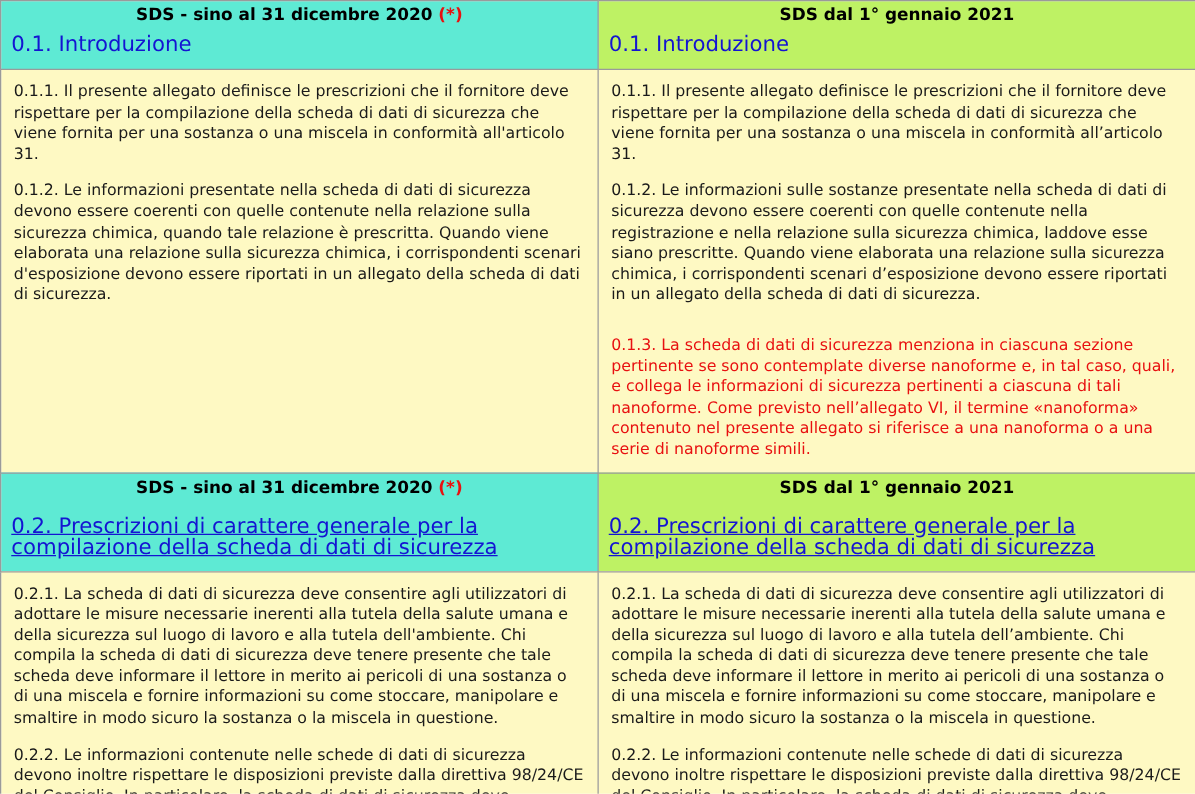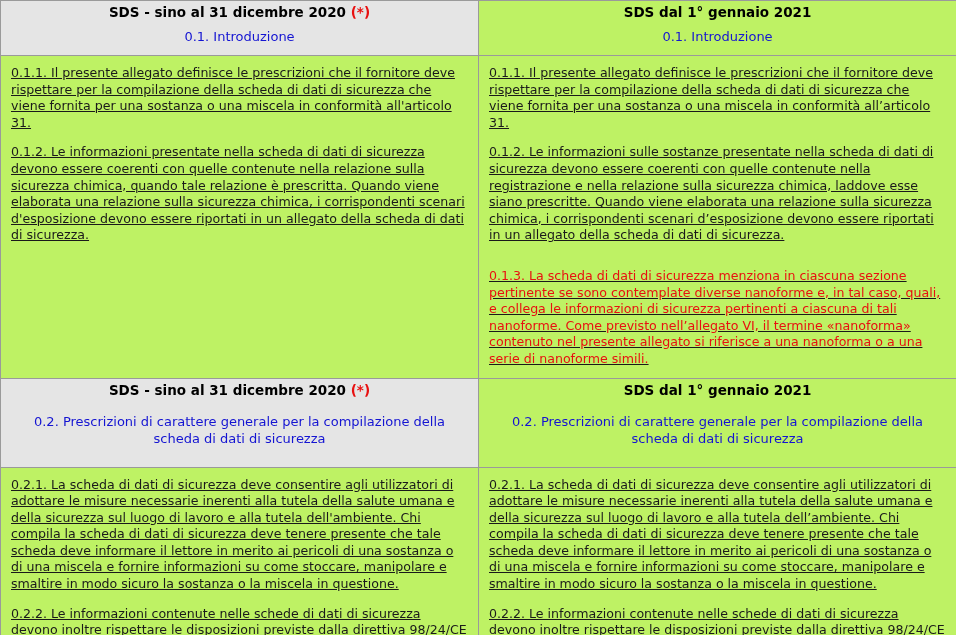--- a/index.html
+++ b/index.html
@@ -27,52 +27,51 @@
   td {
     vertical-align: top;
     border: 1px solid #9a9a9a;
     padding: 0;
   }
 
   
   td.hdr {
     padding: 3px 8px 10px 8px;
   }
-  td.hdr-left  { background: #e5e5e5; }
+  td.hdr-left  { background: #5eead4; }
   td.hdr-right { background: #bef264; }
 
   .hdr-title {
     text-align: center;
     font-weight: bold;
     font-size: 13.5px;
     line-height: 17px;
     color: #000000;
     white-space: nowrap;
   }
   .hdr-title .asterisk {
     color: #e81010;
     font-weight: bold;
   }
   .hdr-sub {
     margin-top: 7px;
     color: #1414d2;
-    font-size: 13px;
+    font-size: 17px;
     line-height: 17px;
-    text-align: center;
+    text-align: left;
   }
   .hdr-sub-tall {
     margin-top: 14px;
-    margin-bottom: 10px;
+    text-decoration: underline;
   }
 
   
   td.body-cell {
-    background: #bef264;
+    background: #fef9c3;
     padding: 9px 10px 10px 10px;
-    text-decoration: underline;
   }
   td.body-cell p {
     margin: 0 0 13px 0;
     font-size: 12.6px;
     line-height: 16.6px;
     color: #1a1a1a;
   }
   td.body-cell p:last-child { margin-bottom: 0; }
   td.body-cell p.red {
     color: #e81010;

